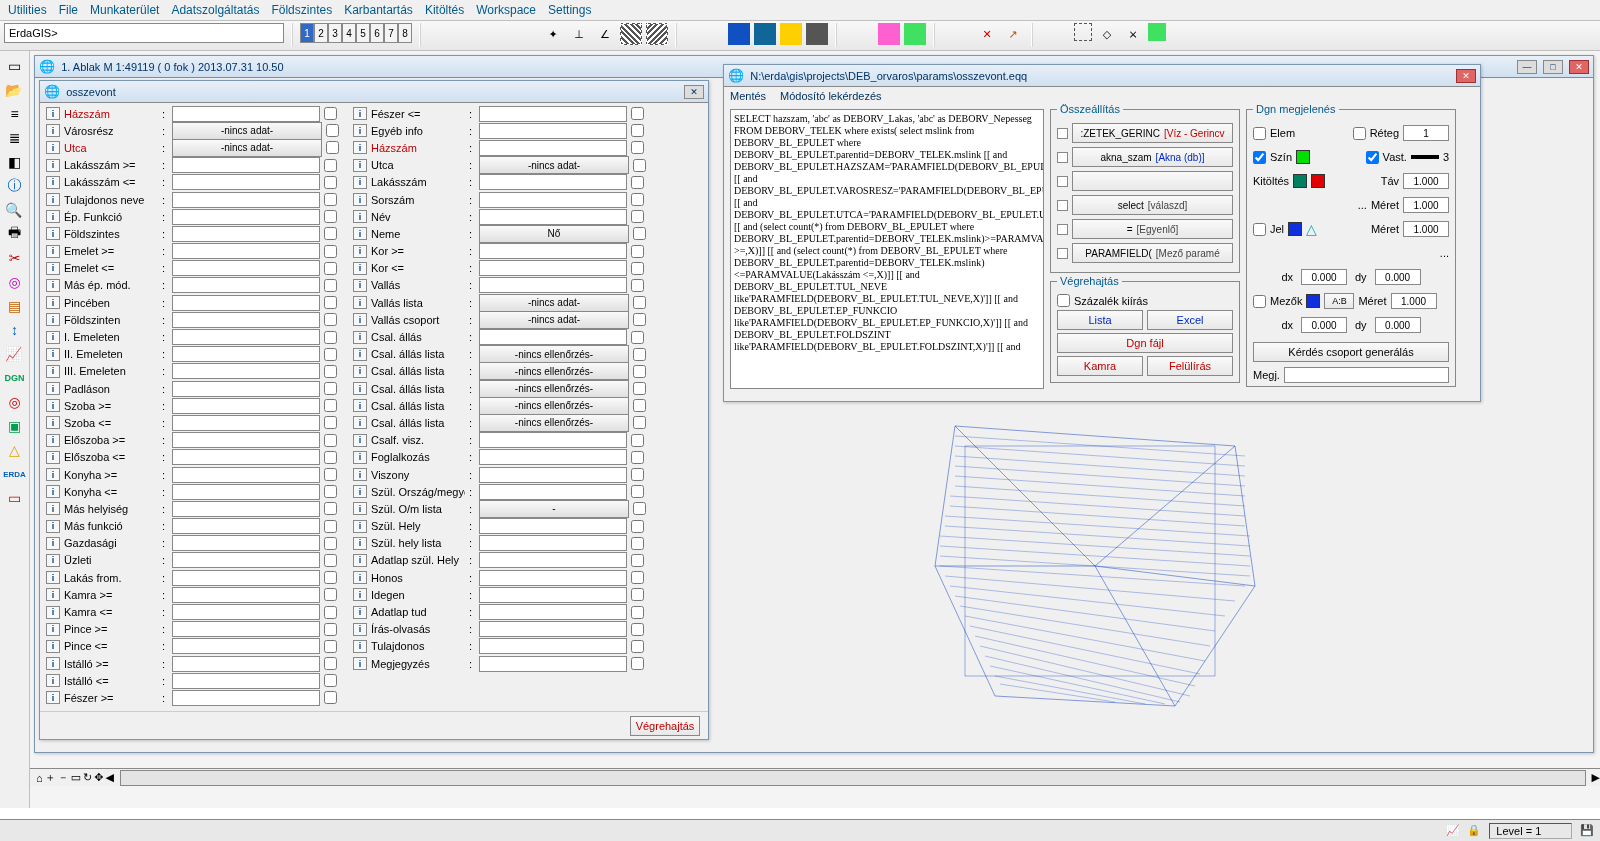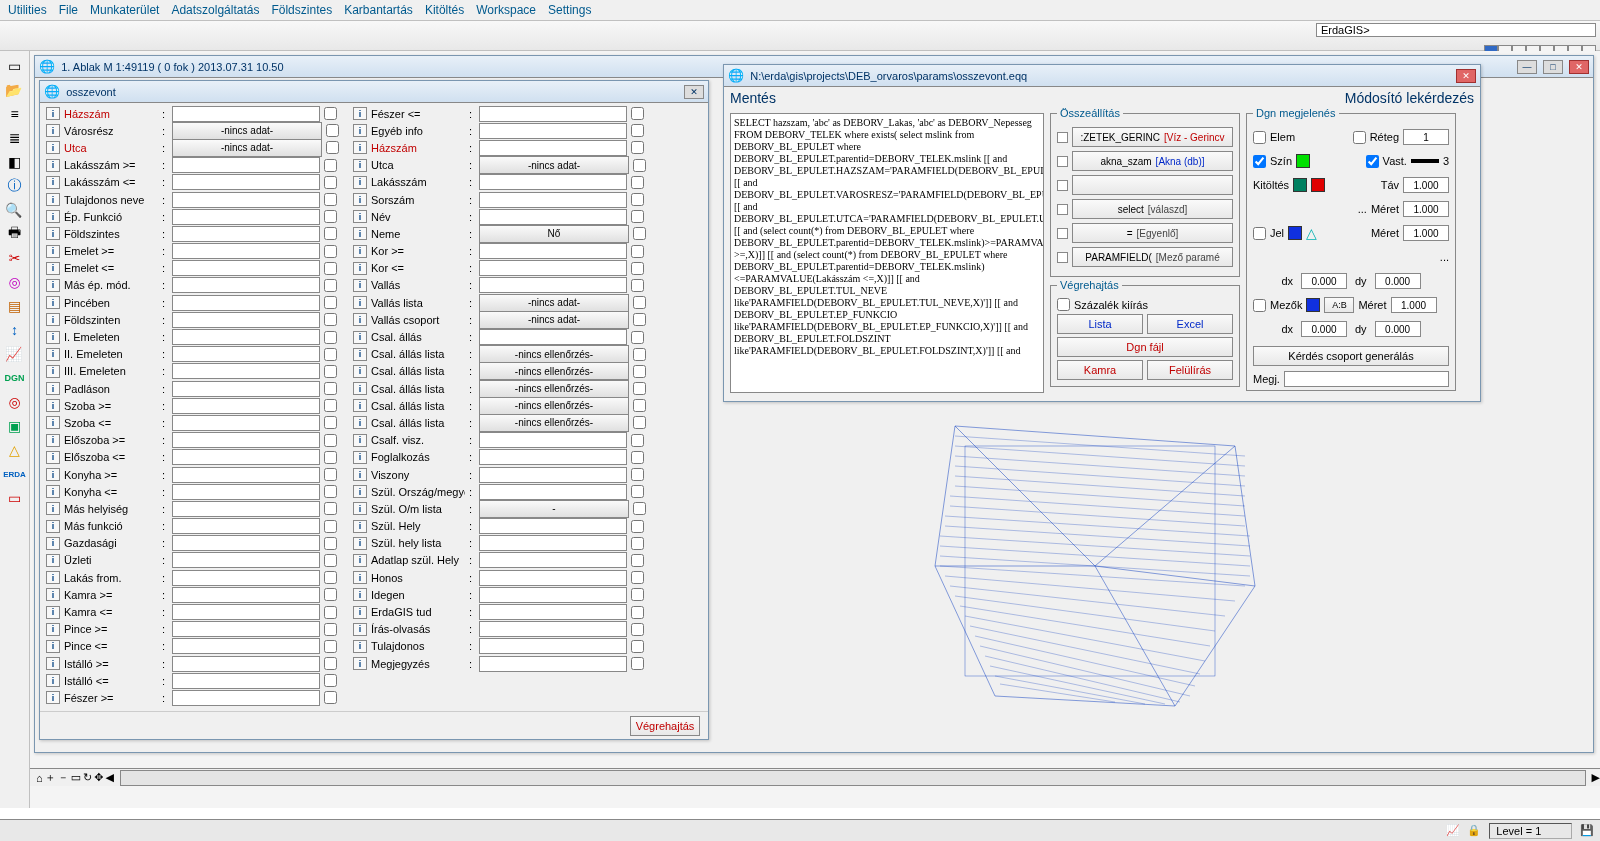--- a/index.html
+++ b/index.html
@@ -1,19 +1,19 @@
 <!DOCTYPE html>
 <html><head>
 <meta charset="utf-8">
 <style>
 * { box-sizing: border-box; margin: 0; padding: 0; }
 body { font-family: Tahoma, Arial, sans-serif; font-size: 11px; background: #fff; width: 1600px; height: 841px; overflow: hidden; }
 .menubar { display: flex; gap: 12px; padding: 3px 8px; background: #f0f0f0; border-bottom: 1px solid #c0c0c0; color: #005a8e; font-size: 12px; }
 .menubar span { cursor: pointer; }
-.toolbar-row { display: flex; align-items: flex-end; padding: 2px 4px; border-bottom: 1px solid #c0c0c0; background: linear-gradient(#f8f8f8,#e8e8e8); height: 30px; gap: 4px; flex-direction: column; }
+.toolbar-row { display: flex; align-items: flex-start; padding: 2px 4px; border-bottom: 1px solid #c0c0c0; background: linear-gradient(#f8f8f8,#e8e8e8); height: 30px; gap: 4px; }
 .cmd-input { height: 20px; width: 280px; border: 1px solid #888; background: #fff; padding: 0 4px; font-size: 11px; }
 .tbsep { width: 2px; height: 24px; background: #d4d4d4; margin: 0 3px; border-left:1px solid #fff; }
 .page-btns { display: flex; }
 .page-btn { width: 14px; height: 20px; border: 1px solid #888; background: #f4f4f4; font-size: 10px; display:flex;align-items:center;justify-content:center; cursor:pointer;}
 .page-btn.active { background: #316ac5; color:#fff; }
 .icon-btn { width: 22px; height: 22px; border: 1px solid transparent; display:inline-flex;align-items:center;justify-content:center;cursor:pointer;}
 .main-area { display: flex; height: calc(100% - 62px - 22px); }
 .left-toolbox { width: 30px; background: #f0f0f0; border-right: 1px solid #c0c0c0; display:flex;flex-direction:column;align-items:center;padding-top:4px;gap:2px;}
 .tbx { width:22px;height:22px;display:flex;align-items:center;justify-content:center;cursor:pointer;font-size:14px;}
 .content { flex: 1; position: relative; background: #f4f4f4; }
@@ -34,21 +34,21 @@
 .fr-colon { width: 6px; }
 .fr-input { width: 148px; height: 16px; border:1px solid #888; background:#fff; font-size:10px; padding:0 2px;}
 .fr-select { width: 150px; height: 18px; border:1px solid #888; background: linear-gradient(#fafafa,#e0e0e0); font-size:10px; text-align:center; cursor:pointer; display:flex;align-items:center;justify-content:center;}
 .fr-chk { width: 13px; height: 13px; }
 .form-footer { padding: 4px 8px; text-align: right; border-top:1px solid #ccc;}
 .btn { min-width: 70px; height: 20px; border:1px solid #888; background: linear-gradient(#fafafa,#e8e8e8); font-size:11px; cursor:pointer;}
 .btn.red{color:#c00000;}
 .btn.blue{color:#0028c8;}
 
 
-.qw-menu { display:flex;gap:14px;padding:3px 6px;color:#003366; font-size:14px;justify-content:space-between;}
+.qw-menu { display:flex;gap:14px;padding:3px 6px;color:#003366; font-size:11px;}
 .qw-body { display:flex; padding: 4px 6px; gap: 6px; }
 .sql-box { width: 314px; height: 280px; border:1px solid #888; background:#fff; font-family: Tahoma; font-size:10px; padding:3px; overflow:hidden; line-height:12px;}
 .panel { border: 1px solid #888; position:relative; padding: 10px 6px 6px; margin-bottom:8px;}
 .panel > legend { position:absolute; top:-7px; left:6px; background:#f0f0f0; padding:0 3px; font-size:11px; color:#005a8e;}
 .comp-row{display:flex;align-items:center;gap:4px;margin:2px 0;height:22px;}
 .comp-btn{flex:1;height:20px;border:1px solid #888;background:linear-gradient(#fafafa,#e8e8e8);font-size:10px;cursor:pointer;display:flex;align-items:center;justify-content:center;gap:4px;}
 .comp-btn .tag{color:#c00000;}
 .comp-btn .tag.blue{color:#0028c8;}
 .tiny-chk{width:11px;height:11px;border:1px solid #888;background:#fff;}
 .num-input{width:46px;height:16px;border:1px solid #888;background:#fff;font-size:10px;text-align:center;}
@@ -606,21 +606,21 @@
               </div>
               <div class="form-row">
                 <div class="fr-i">i</div>
                 <div class="fr-label">Idegen</div>
                 <div class="fr-colon">:</div>
                 <input class="fr-input" style="">
                 <input type="checkbox" class="fr-chk" style="">
               </div>
               <div class="form-row">
                 <div class="fr-i">i</div>
-                <div class="fr-label">ErdaGIS tud</div>
+                <div class="fr-label">Adatlap tud</div>
                 <div class="fr-colon">:</div>
                 <input class="fr-input" style="">
                 <input type="checkbox" class="fr-chk" style="">
               </div>
               <div class="form-row">
                 <div class="fr-i">i</div>
                 <div class="fr-label">Írás-olvasás</div>
                 <div class="fr-colon">:</div>
                 <input class="fr-input" style="">
                 <input type="checkbox" class="fr-chk" style="">

